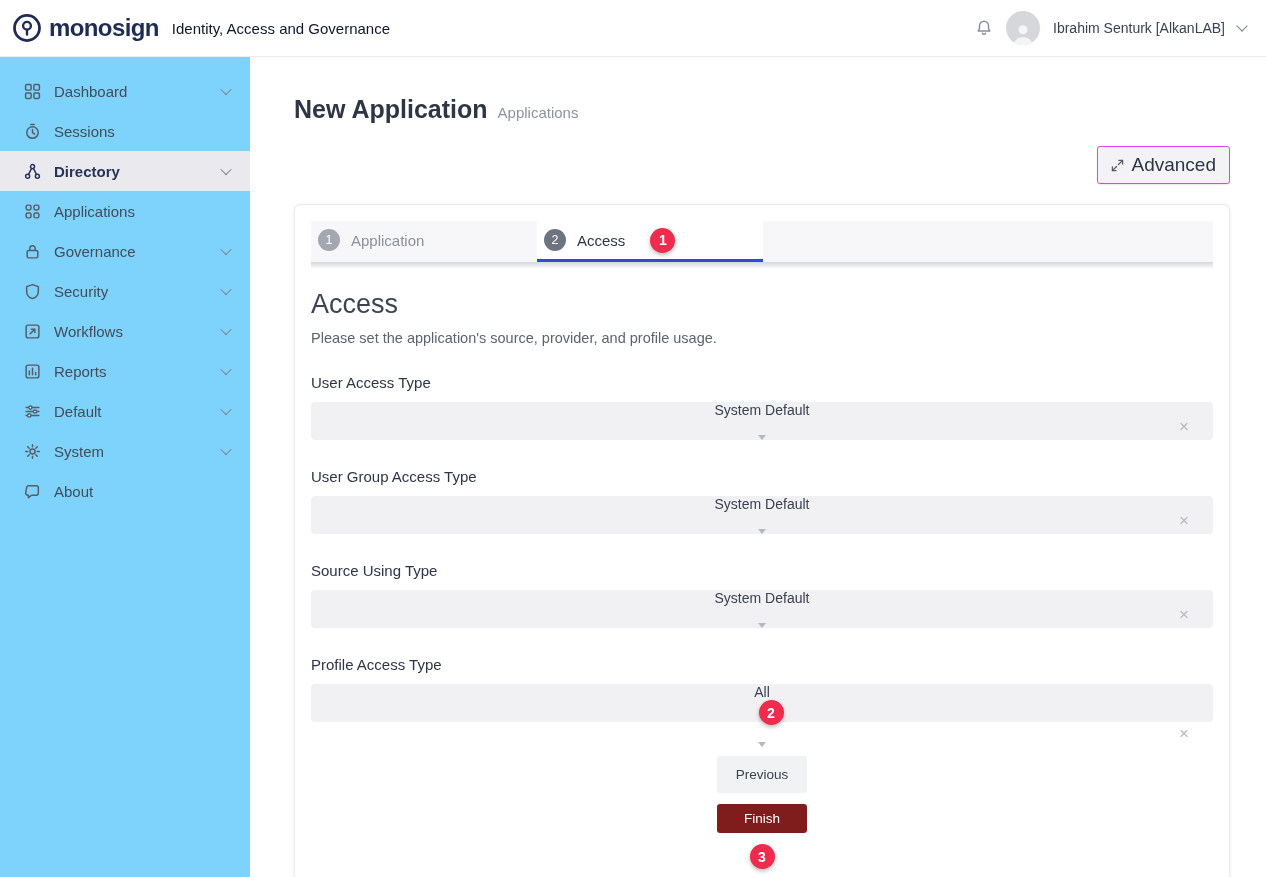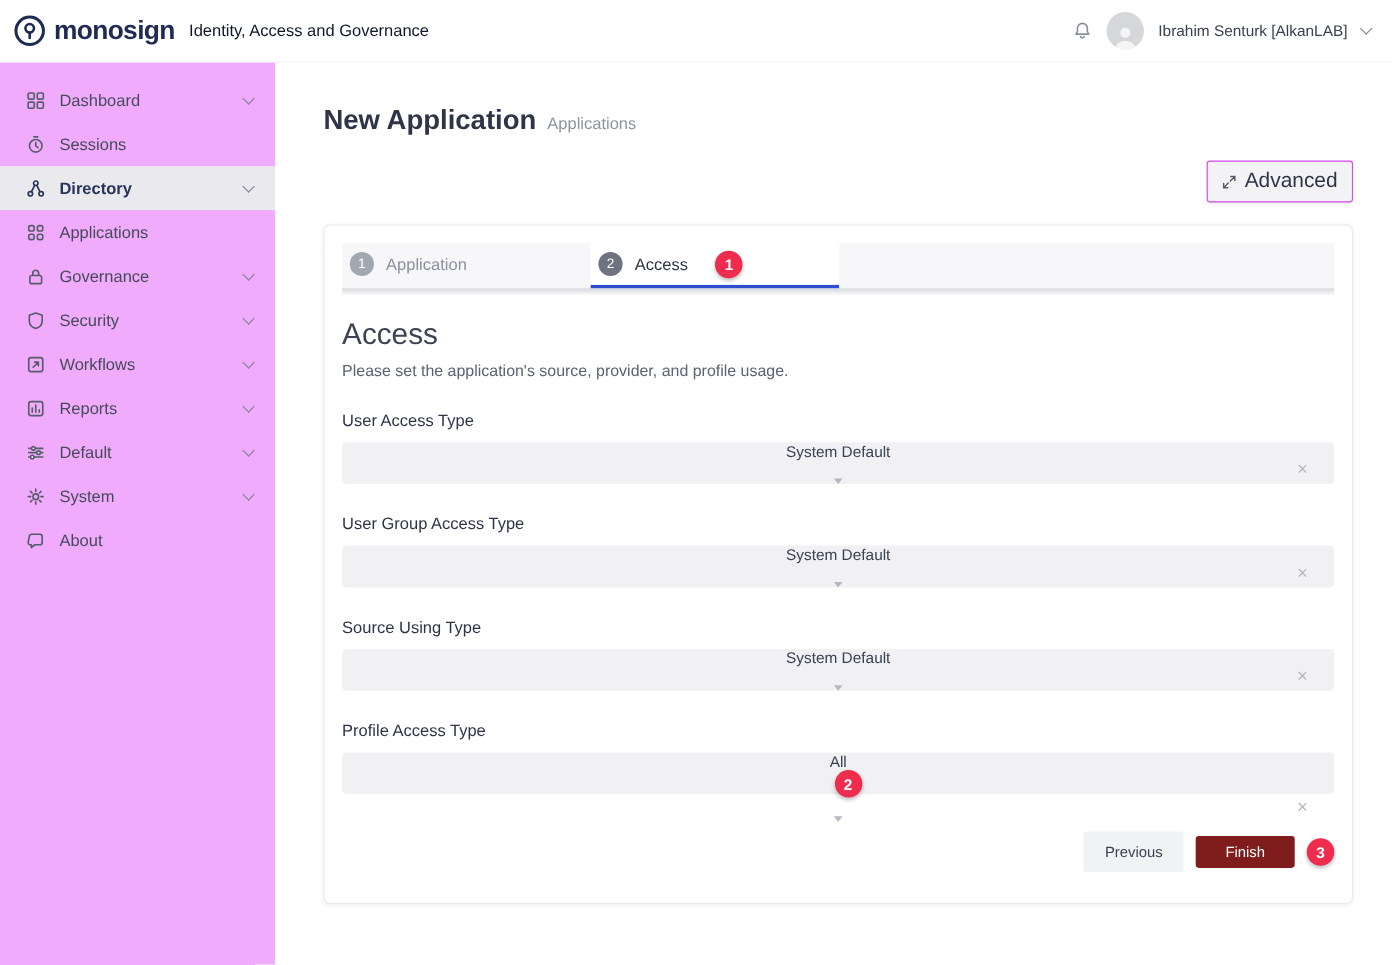--- a/index.html
+++ b/index.html
@@ -16,21 +16,21 @@
   .brand { display:flex; align-items:center; gap:7px; color:#1e2b52; cursor:pointer; }
   .brand-name { font-size:24px; font-weight:700; letter-spacing:-0.6px; }
   .tagline { margin-left:13px; font-size:15px; color:#0f172a; }
   .topbar-right { margin-left:auto; display:flex; align-items:center; gap:13px; }
   .bell { color:#8a8f9a; display:flex; cursor:pointer; }
   .avatar { width:34px; height:34px; border-radius:50%; background:#d6d7db; display:flex; align-items:flex-end; justify-content:center; overflow:hidden; cursor:pointer; }
   .username { font-size:14px; color:#3a4150; cursor:pointer; }
   .chev { width:8px; height:8px; border-right:1.6px solid #7d8290; border-bottom:1.6px solid #7d8290; transform:rotate(45deg); margin-top:-4px; }
 
   
-  .sidebar { background:#f0abfc; padding-top:14px; }
+  .sidebar { background:#7dd3fc; padding-top:14px; }
   .nav-item { height:40px; display:flex; align-items:center; padding:0 20px 0 24px; color:#454b59; font-size:15px; cursor:pointer; }
   .nav-item .icn { width:17px; height:17px; margin-right:13px; color:#565c69; flex:0 0 auto; display:flex; }
   .nav-item .chev { margin-left:auto; margin-top:0; transform:rotate(45deg) translate(-1px,-1px); }
   .nav-item.active { background:#e9e9ee; color:#273357; font-weight:700; }
   .nav-item.active .icn { color:#273357; }
 
   
   main { background:#fff; padding:0 36px 0 44px; overflow:hidden; }
   .page-head { margin-top:38px; display:flex; align-items:baseline; }
   .page-head h1 { margin:0; font-size:25px; font-weight:700; color:#2e3547; }
@@ -50,21 +50,21 @@
   .tab-shadow { height:7px; background:linear-gradient(to bottom, rgba(115,120,135,.30), rgba(115,120,135,0)); }
 
   .card-body h2 { margin:20px 0 10px; font-size:27px; font-weight:500; color:#3c4353; }
   .desc { margin:0; font-size:14.5px; color:#5c6370; }
   .field { margin-top:28px; }
   .field label { display:block; font-size:15px; font-weight:500; color:#2e3547; margin-bottom:11px; }
   .select { height:38px; background:#f1f1f4; border-radius:4px; display:flex; align-items:center; padding:0 13px; font-size:14px; color:#3a4150; cursor:pointer;flex-direction:column; }
   .select-clear { margin-left:auto; color:#b4b8c0; font-size:17px; line-height:1; margin-right:11px; }
   .select-caret { width:0; height:0; border-left:4.5px solid transparent; border-right:4.5px solid transparent; border-top:5.5px solid #b4b8c0; }
 
-  .actions { display:flex; justify-content:flex-end; align-items:center; margin-top:34px; gap:11px; }
+  .actions { display:flex; justify-content:flex-end; align-items:center; margin-top:34px; gap:11px;flex-direction:column; }
   .btn { border:none; border-radius:3px; font-size:13.5px; font-family:inherit; cursor:pointer; }
   .btn-prev { background:#f1f2f4; color:#3a4150; padding:11px 19px; }
   .btn-finish { background:#7f1d1d; color:#fff; padding:7px 27px; }
 
   .badge { width:25px; height:25px; border-radius:50%; background:#ef2b4e; color:#fff; font-weight:700; font-size:14px; display:inline-flex; align-items:center; justify-content:center; box-shadow:0 2px 4px rgba(0,0,0,.28); flex:0 0 auto; }
   .tab .badge { margin-left:14px; }
   .select .badge { margin-left:18px; }
   .actions .badge { margin-left:0; }
 </style>
 </head>

